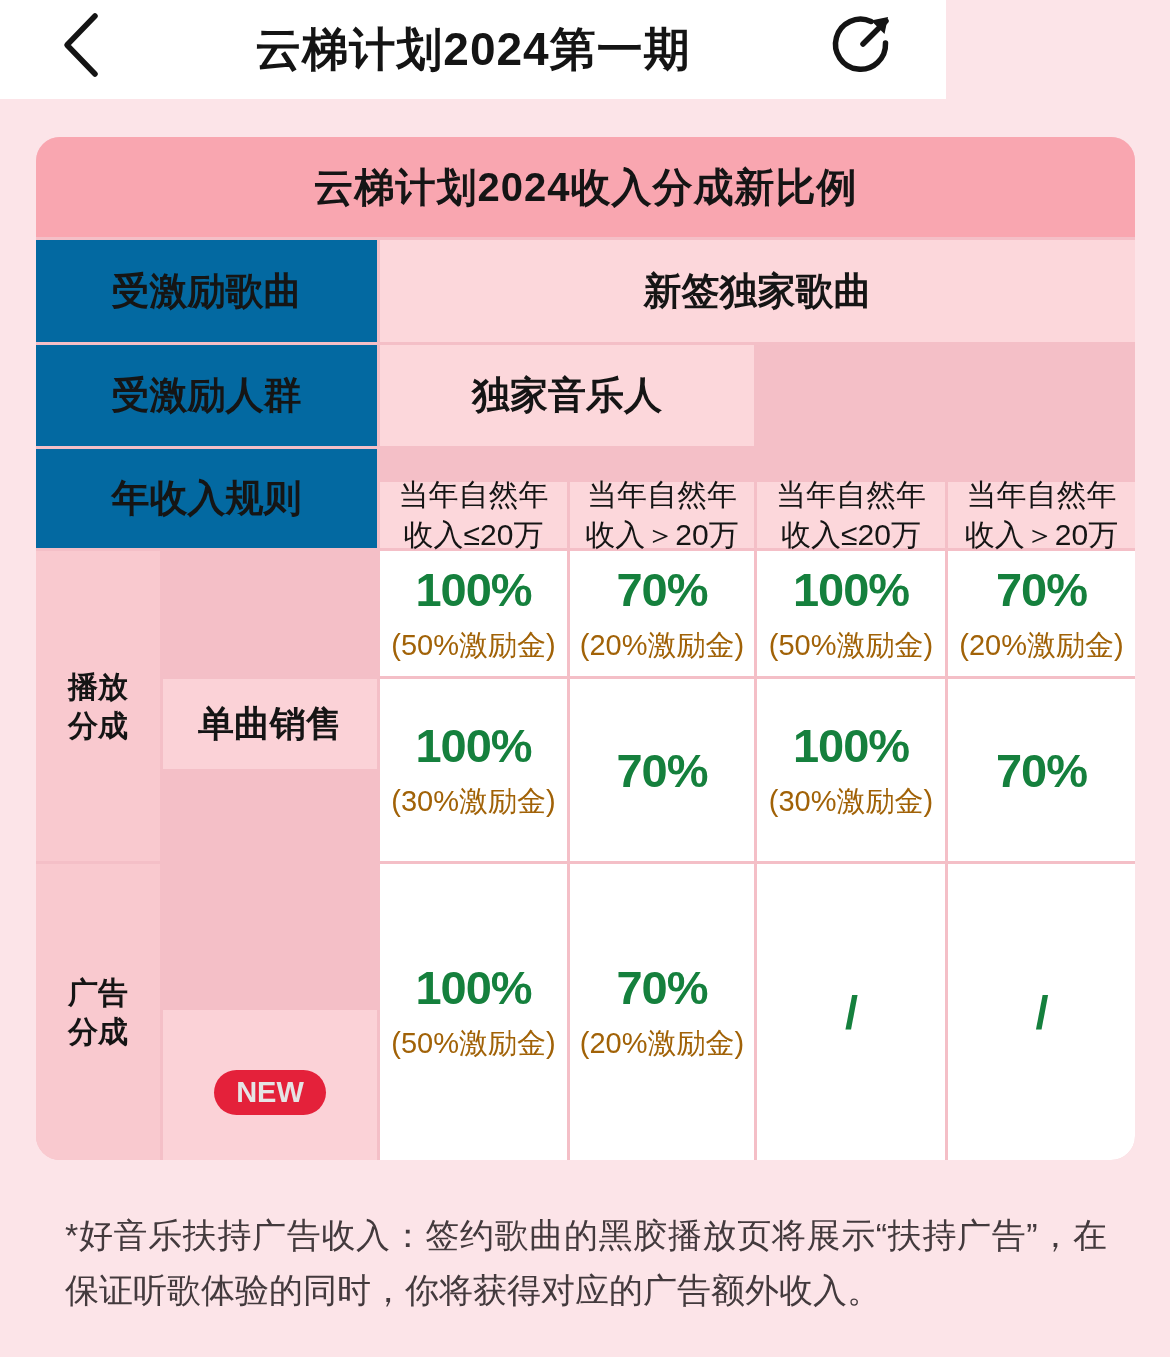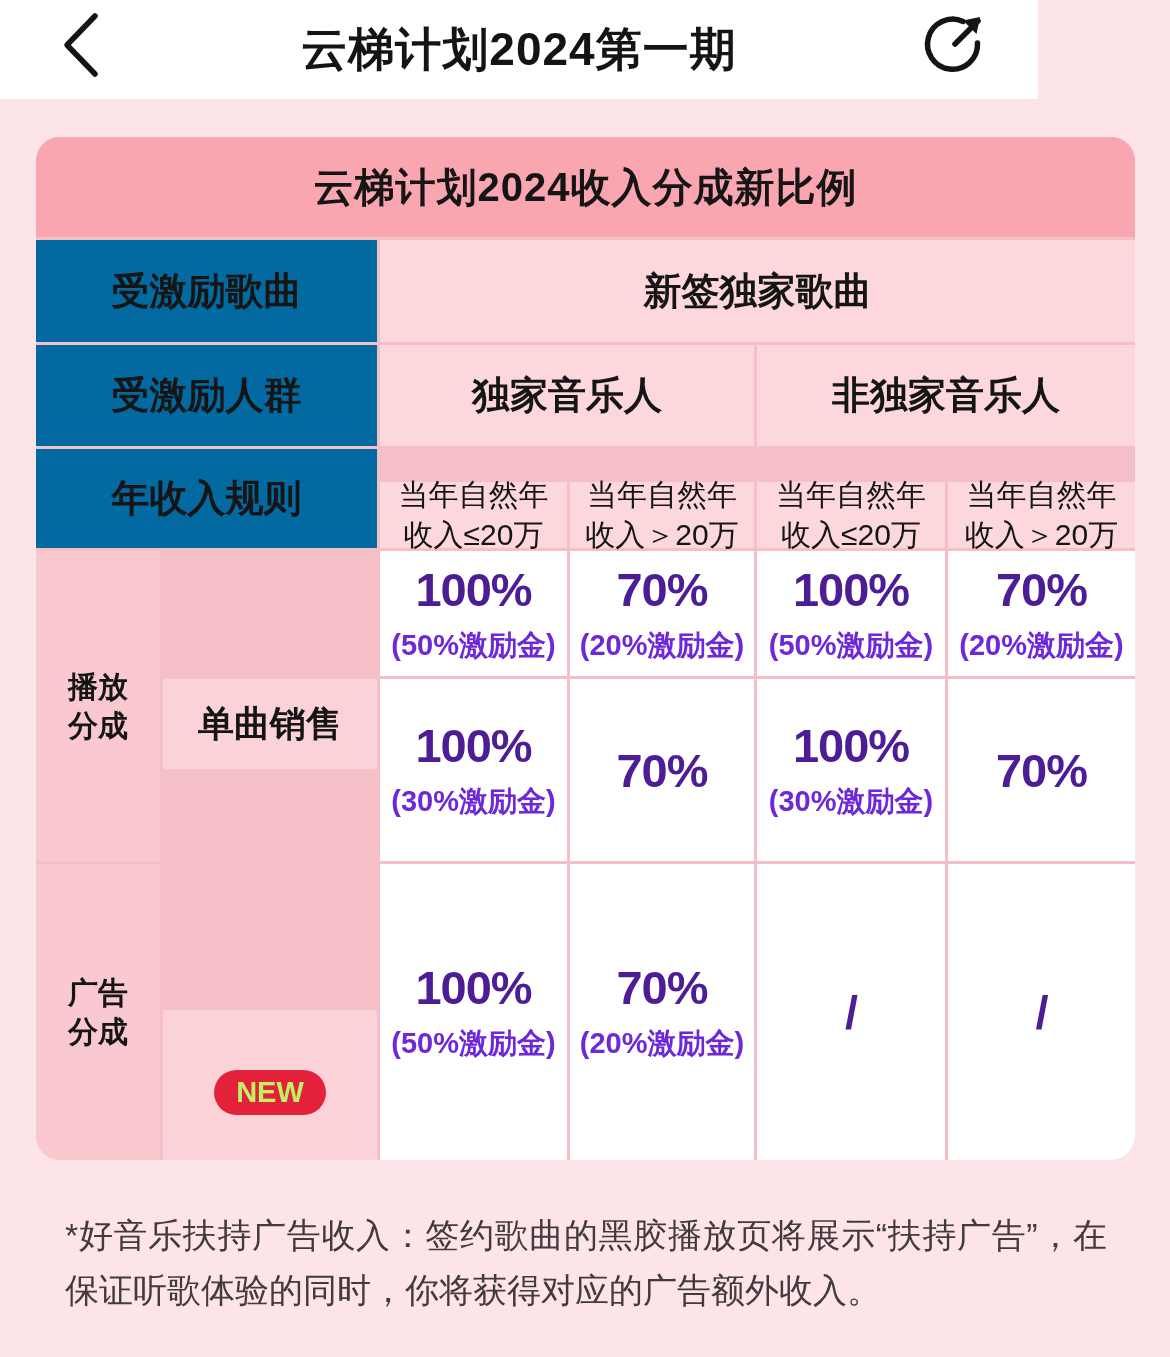--- a/index.html
+++ b/index.html
@@ -6,21 +6,21 @@
   html, body {
     width: 1170px; height: 1357px;
     font-family: "Liberation Sans", "DejaVu Sans", sans-serif;
     background: #fce4e8;
     overflow: hidden;
     position: relative;
   }
   
   .appbar {
     position: absolute; left: 0; top: 0;
-    width: 1038px; height: 99px;
+    width: 946px; height: 99px;
     background: #ffffff;
     display: flex; align-items: center; justify-content: center;
   }
   .appbar-title {
     font-size: 46px; font-weight: 700; color: #141414;
     letter-spacing: 1px;
   }
   .back-btn {
     position: absolute; left: 48px; top: 8px;
     width: 64px; height: 76px;
@@ -57,27 +57,27 @@
   .bg-light  { background: #fcd7db; }   
   .bg-white  { background: #ffffff; }
 
   .t-title   { font-size: 40px; font-weight: 800; letter-spacing: 1px; }
   .t-head    { font-size: 38px; font-weight: 800; }
   .t-value   { font-size: 38px; font-weight: 800; }
   .t-rule    { font-size: 30px; font-weight: 400; line-height: 1.35; margin-top: 33px; }
   .t-side    { font-size: 30px; font-weight: 800; line-height: 1.3; }
   .t-label   { font-size: 36px; font-weight: 800; }
   .t-sub     { font-size: 29px; font-weight: 400; color: #8d8d8d; margin-top: 8px; }
-  .t-pct     { font-size: 47px; font-weight: 800; letter-spacing: -1px; color: #4c1d95; }
-  .t-note    { font-size: 29px; font-weight: 700; color: #6d28d9; margin-top: 9px; }
+  .t-pct     { font-size: 47px; font-weight: 800; letter-spacing: -1px; color: #15803d; }
+  .t-note    { font-size: 29px; font-weight: 400; color: #a16207; margin-top: 9px; }
   .t-note:empty { display: none; }
 
   .new-badge {
     margin-top: 14px;
-    background: #e4213a; color: #bef264;
+    background: #e4213a; color: #e5e5e5;
     font-size: 29px; font-weight: 700;
     padding: 8px 22px; border-radius: 32px;
     line-height: 1;
   }
   
   .footnote {
     position: absolute; left: 65px; top: 1208px;
     width: 1042px;
     font-size: 34px; line-height: 1.62;
     color: #433a3d;
@@ -109,21 +109,20 @@
 
 <div class="table">
 
   <div class="cell bg-title t-title" style="grid-area:1/1/2/7">云梯计划2024收入分成新比例</div>
 
   <div class="cell bg-head t-head" style="grid-area:2/1/3/3">受激励歌曲</div>
   <div class="cell bg-light t-value" style="grid-area:2/3/3/7">新签独家歌曲</div>
 
   <div class="cell bg-head t-head" style="grid-area:3/1/4/3">受激励人群</div>
   <div class="cell bg-light t-value" style="grid-area:3/3/4/5">独家音乐人</div>
-  <div class="cell bg-light t-value" style="grid-area:3/5/4/7">非独家音乐人</div>
 
   <div class="cell bg-head t-head" style="grid-area:4/1/5/3">年收入规则</div>
   <div class="cell bg-light t-rule" style="grid-area:4/3/5/4">
     <span>当年自然年</span>
     <span>收入≤20万</span>
   </div>
   <div class="cell bg-light t-rule" style="grid-area:4/4/5/5">
     <span>当年自然年</span>
     <span>收入＞20万</span>
   </div>

